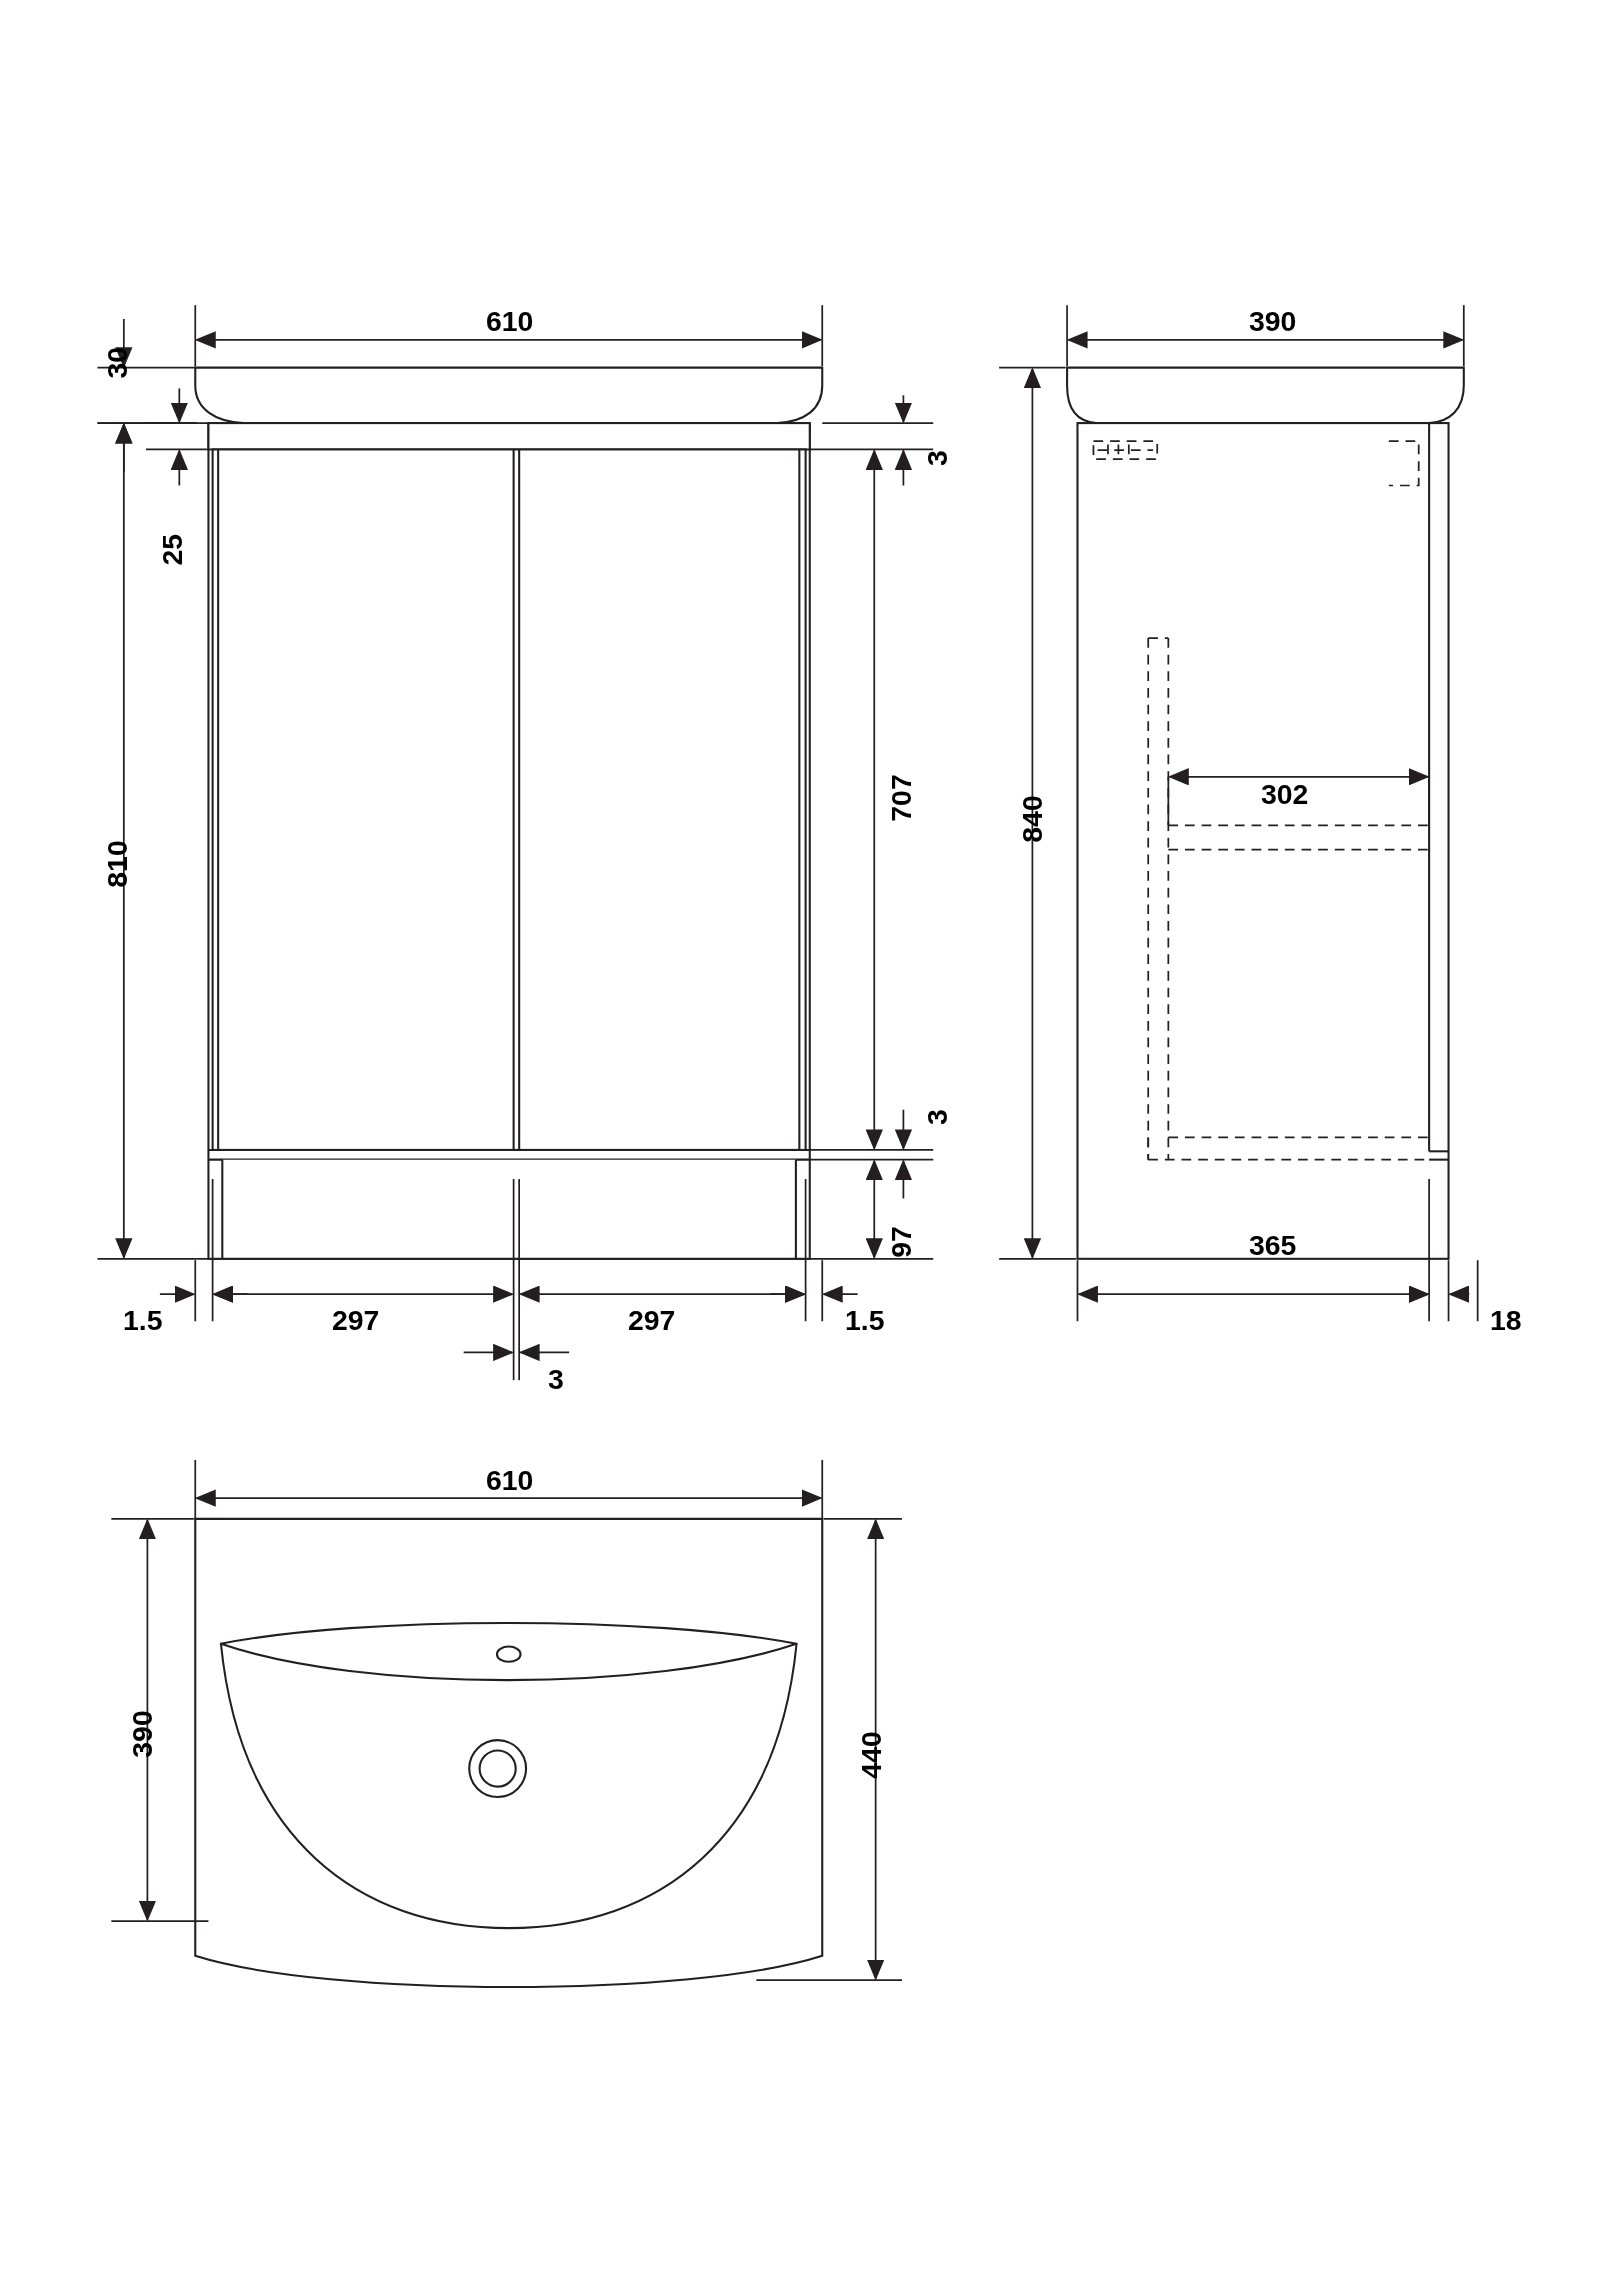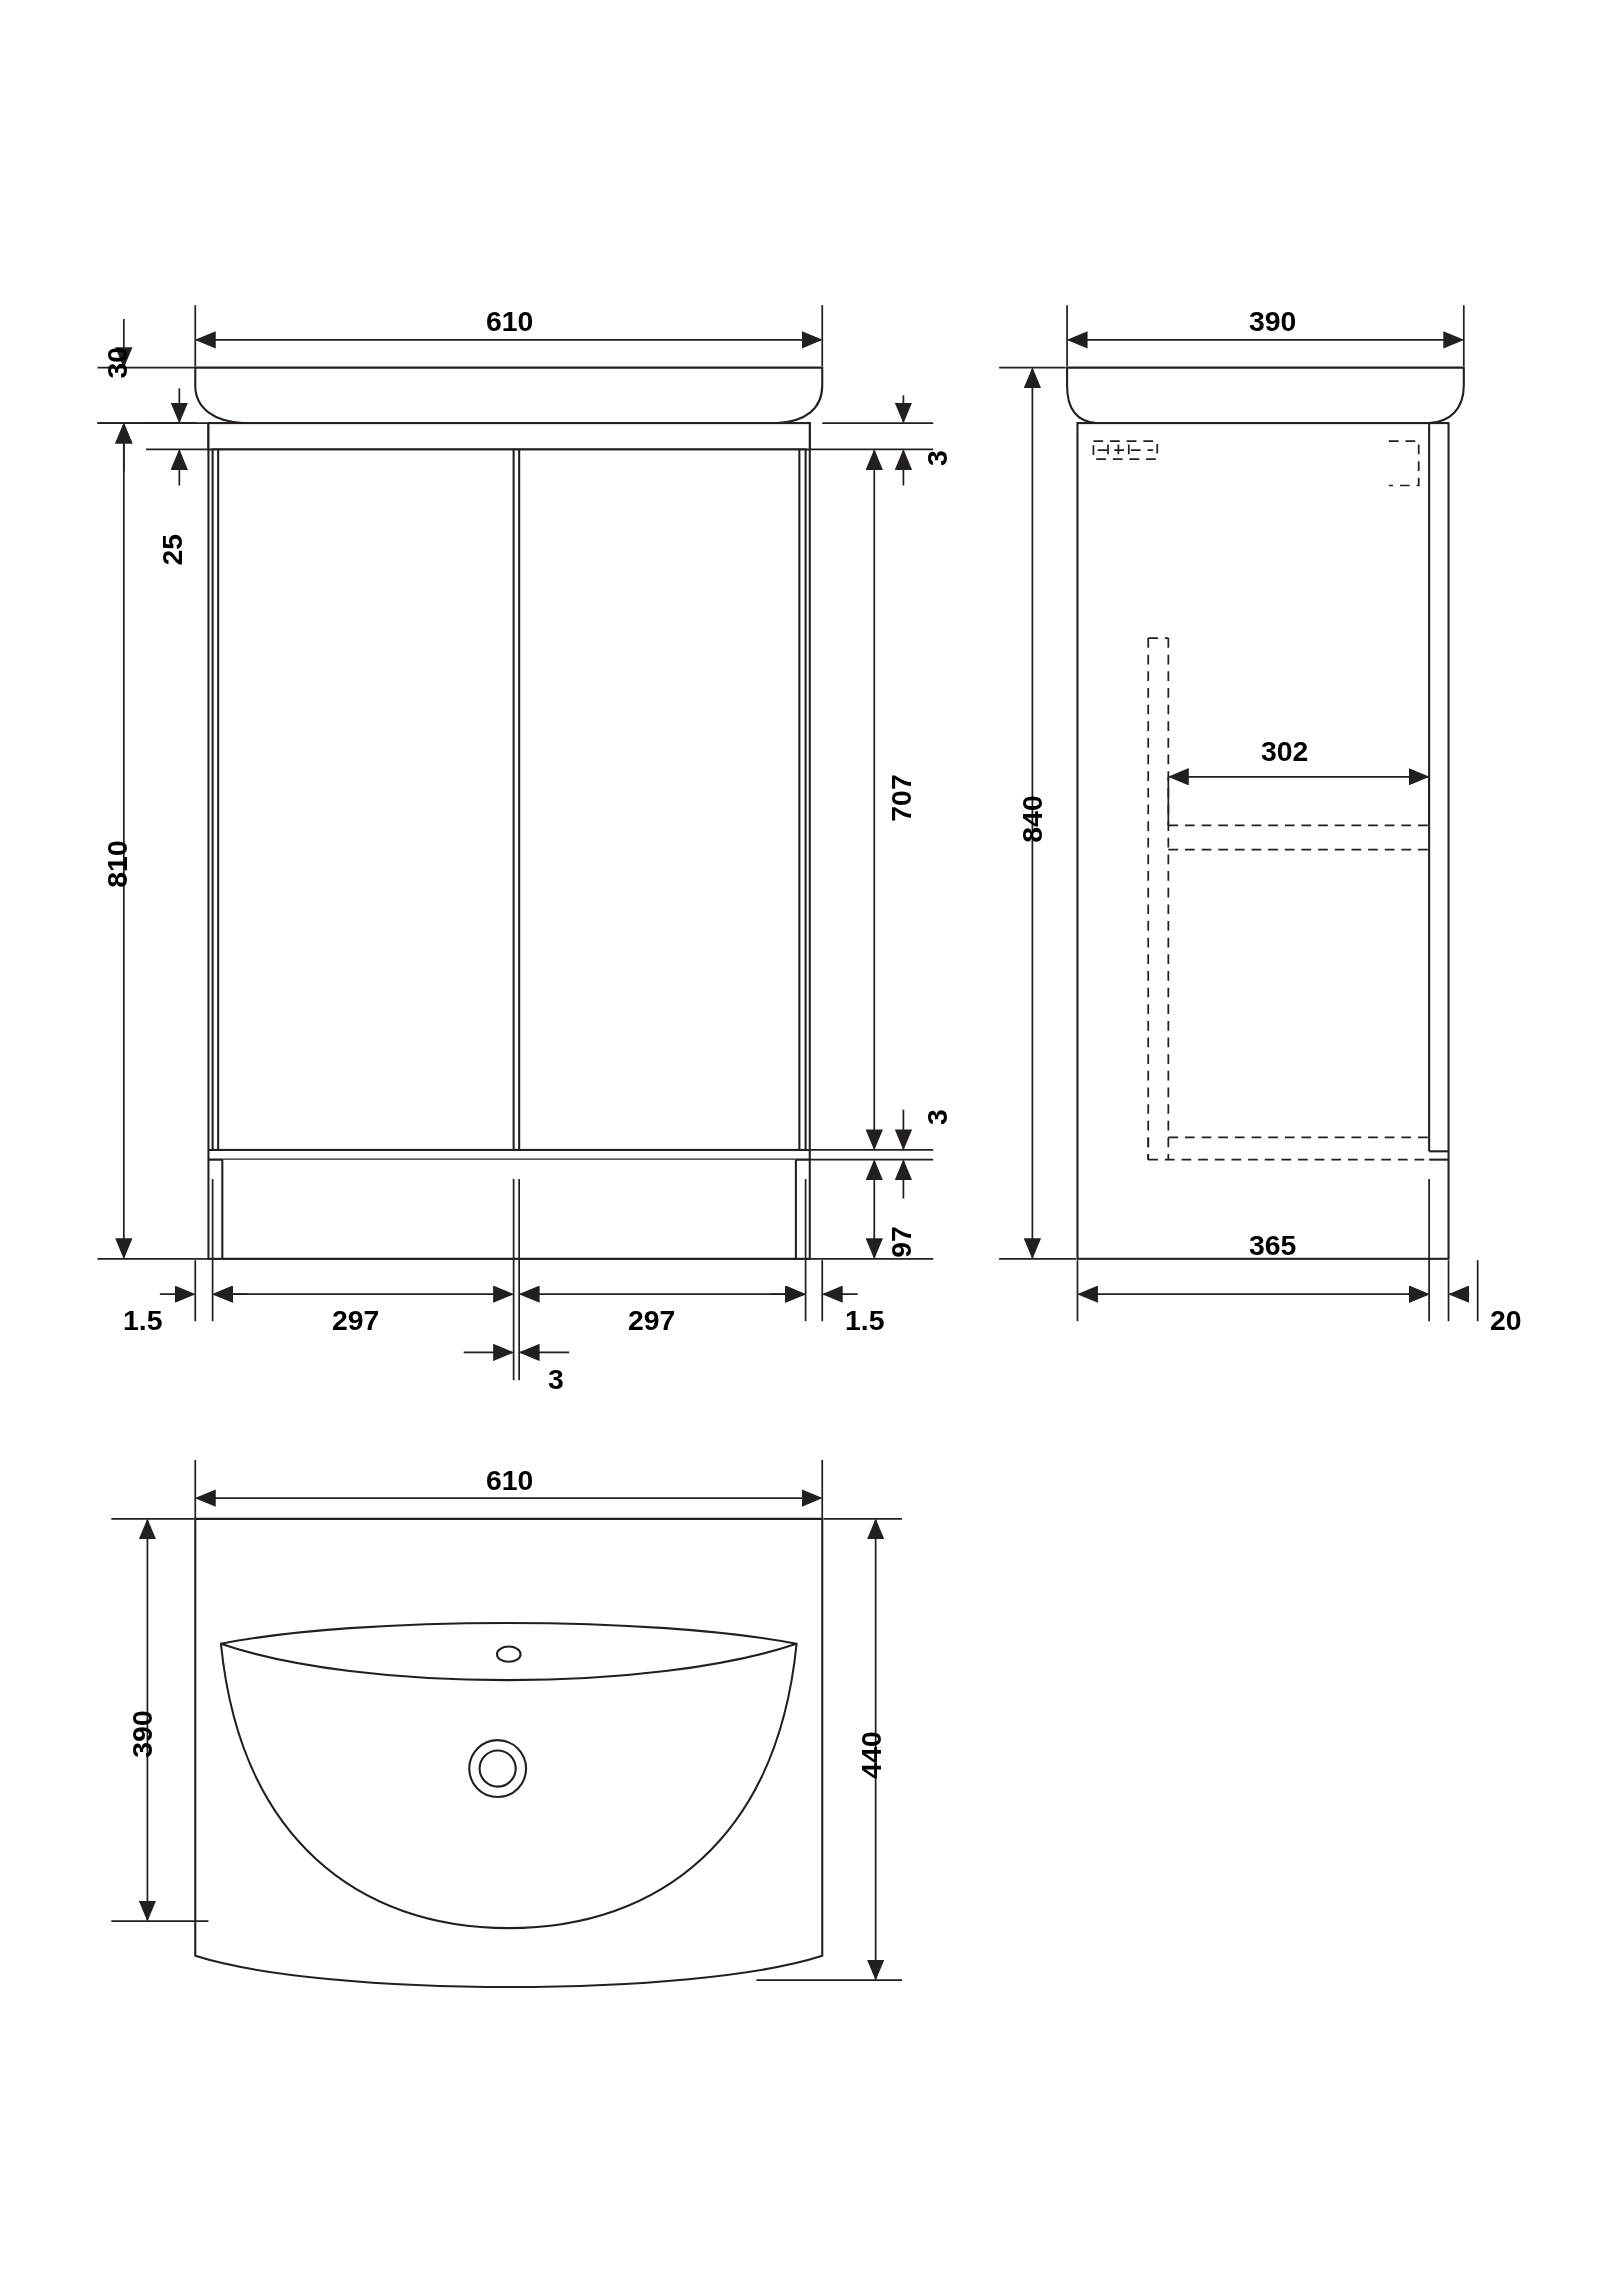--- a/index.html
+++ b/index.html
@@ -257,22 +257,22 @@
   <div class="dimlabel vert" style="left:887px; top:1242px; transform: rotate(-90deg) translate(-50%, 0);">97</div>
 
   <div class="dimlabel" style="left:123px; top:1306px;">1.5</div>
   <div class="dimlabel" style="left:332px; top:1306px;">297</div>
   <div class="dimlabel" style="left:628px; top:1306px;">297</div>
   <div class="dimlabel" style="left:845px; top:1306px;">1.5</div>
   <div class="dimlabel" style="left:548px; top:1365px;">3</div>
 
   <div class="dimlabel" style="left:1249px; top:307px;">390</div>
   <div class="dimlabel vert" style="left:1018px; top:819px; transform: rotate(-90deg) translate(-50%, 0);">840</div>
-  <div class="dimlabel" style="left:1261px; top:737px;">302</div>
+  <div class="dimlabel" style="left:1261px; top:780px;">302</div>
   <div class="dimlabel" style="left:1249px; top:1231px;">365</div>
-  <div class="dimlabel" style="left:1490px; top:1306px;">20</div>
+  <div class="dimlabel" style="left:1490px; top:1306px;">18</div>
 
   <div class="dimlabel" style="left:486px; top:1466px;">610</div>
   <div class="dimlabel vert" style="left:128px; top:1734px; transform: rotate(-90deg) translate(-50%, 0);">390</div>
   <div class="dimlabel vert" style="left:857px; top:1755px; transform: rotate(-90deg) translate(-50%, 0);">440</div>
 
 </div>
 
 
 </body></html>

